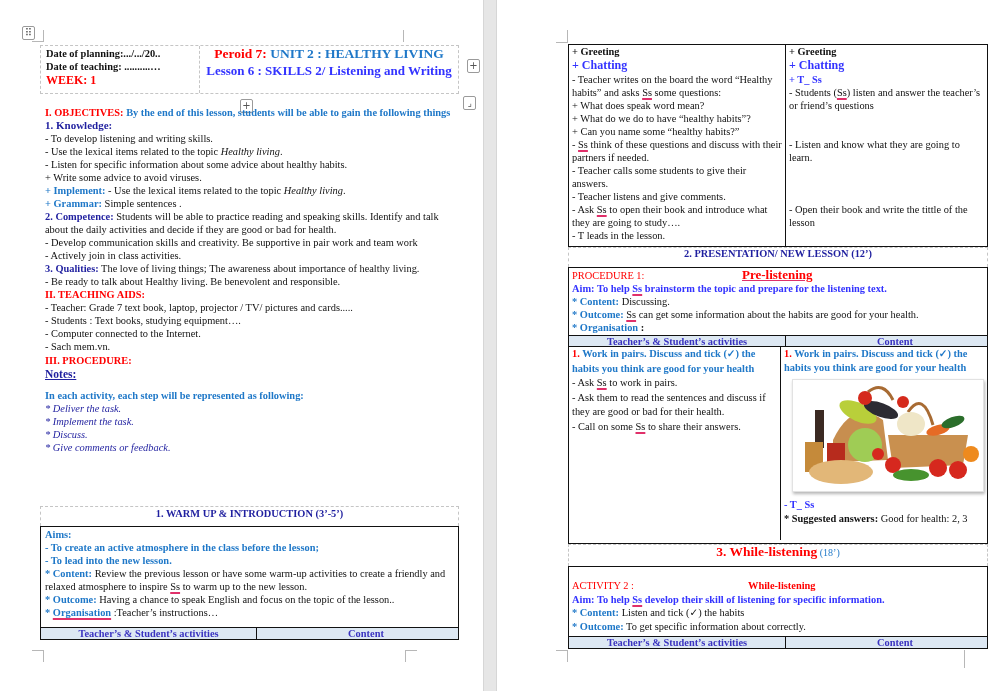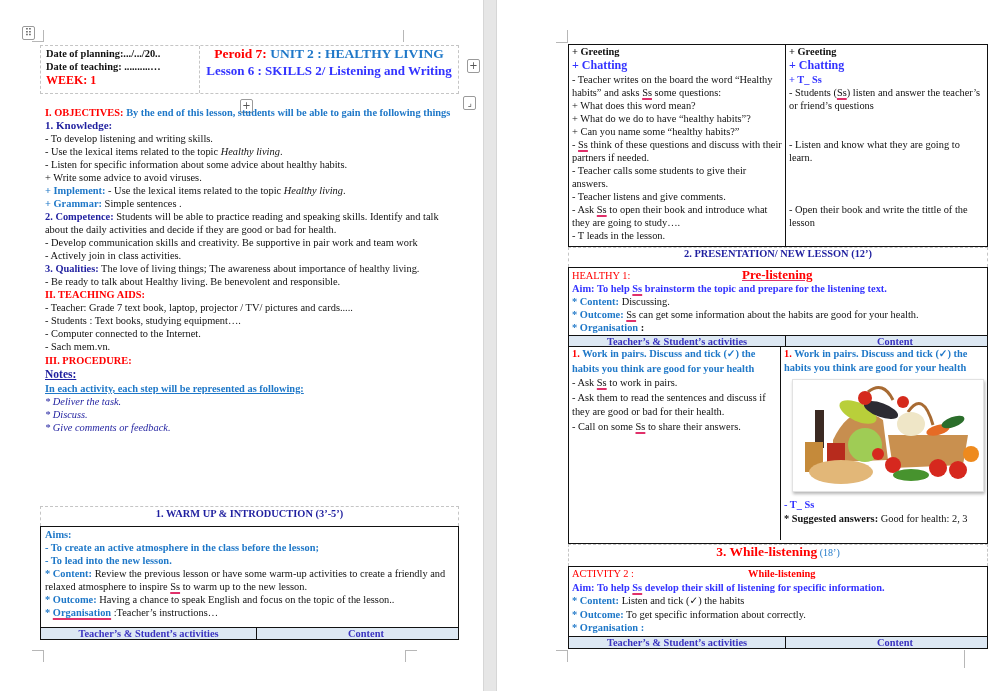--- a/index.html
+++ b/index.html
@@ -90,22 +90,23 @@
     <p>- Be ready to talk about Healthy living. Be  benevolent and responsible.</p>
 
     <p class="sec-head">II. TEACHING AIDS:</p>
     <p>- Teacher: Grade 7 text book, laptop, projector / TV/ pictures and cards.....</p>
     <p>- Students : Text books, studying equipment….</p>
     <p>- Computer connected to the Internet.</p>
     <p>- Sach mem.vn.</p>
 
     <p class="sec-head" style="margin-top:1px;">III. PROCEDURE:</p>
     <p style="margin-top:1px;"><span class="navy b" style="font-size:11.5px; text-decoration:underline;">Notes:</span></p>
-    <p class="blue b" style="margin-top:1px;text-decoration:underline;">In each activity, each step will be represented  as following:</p>
+    <p class="blue b" style="margin-top:8px;">In each activity, each step will be represented  as following:</p>
     <p class="navy i">* Deliver  the task.</p>
+    <p class="navy i">* Implement the task.</p>
     <p class="navy i">* Discuss.</p>
     <p class="navy i">* Give  comments or feedback.</p>
   </div>
 
   <div class="band navy" style="left:40px; top:506px; width:419px; height:20px; line-height:13px;">1. WARM UP &amp; INTRODUCTION (3’-5’)</div>
 
   <div class="boxed" style="left:40px; top:526px; width:419px; height:114px;">
     <div class="inner">
       <p class="blue b">Aims:</p>
       <p class="blue b">- To create an active atmosphere  in the class before the lesson;</p>
@@ -128,21 +129,21 @@
 
   <div class="corner" style="left:59px; top:650px; border-right-width:1px; border-top-width:1px;"></div>
   <div class="corner" style="left:467px; top:650px; border-left-width:1px; height:18px;"></div>
 
   <div class="boxed" style="left:71px; top:44px; width:420px; height:203px; border-bottom:1.5px solid #111;">
     <div class="two-col" style="height:100%;">
       <div class="c1" style="width:217px;">
         <p class="b">+ Greeting</p>
         <p class="royal b" style="font-size:12px; line-height:15px;">+  Chatting</p>
         <p><span>- Teacher writes on the board the word “Healthy habits” and asks </span><span class="sq">Ss</span><span> some questions:</span></p>
-        <p>+ What does this word mean?</p>
+        <p>+ What does speak word mean?</p>
         <p>+ What do we do to have “healthy habits”?</p>
         <p>+ Can you name some “healthy habits?”</p>
         <p>- <span class="sq">Ss</span><span> think of these questions and discuss with their partners  if needed.</span></p>
         <p>- Teacher calls some students to give their answers.</p>
         <p>- Teacher listens and give  comments.</p>
         <p><span>- Ask </span><span class="sq">Ss</span><span> to open their book and introduce what they are going to  study….</span></p>
         <p>- T leads in the lesson.</p>
       </div>
       <div class="c2" style="flex:1;">
         <p class="b">+ Greeting</p>
@@ -152,21 +153,21 @@
         <p style="margin-top:26px;">- Listen and know what they are going to learn.</p>
         <p style="margin-top:39px;">- Open their book and write the tittle of the lesson</p>
       </div>
     </div>
   </div>
 
   <div class="band navy" style="left:71px; top:247px; width:420px; height:20px; line-height:12px;">2. PRESENTATION/ NEW LESSON (12’)</div>
 
   <div class="boxed" style="left:71px; top:267px; width:420px; height:277px;">
     <div class="inner" style="padding:1px 3px;">
-      <p style="position:relative;"><span class="red">HEALTHY 1:</span><span class="red b" style="position:absolute; left:170px; top:-1px; font-size:13px; text-decoration:underline; text-decoration-color:#e0306a;">Pre-listening</span></p>
+      <p style="position:relative;"><span class="red">PROCEDURE 1:</span><span class="red b" style="position:absolute; left:170px; top:-1px; font-size:13px; text-decoration:underline; text-decoration-color:#e0306a;">Pre-listening</span></p>
       <p class="royal b"><span>Aim: To help </span><span class="sq">Ss</span><span> brainstorm the topic and prepare for the listening text.</span></p>
       <p><span class="blue b">* Content:</span><span> Discussing.</span></p>
       <p><span class="blue b">* Outcome:</span> <span class="sq">Ss</span><span> can get some information about the habits are good for your health.</span></p>
       <p><span class="blue b">* Organisation</span><span class="b"> :</span></p>
     </div>
     <div class="th-row" style="border-bottom:1.5px solid #111;">
       <div class="c1" style="width:217px;">Teacher’s &amp; Student’s activities</div>
       <div style="flex:1;">Content</div>
     </div>
     <div class="two-col" style="height:193px;">
@@ -210,21 +211,21 @@
       </div>
     </div>
   </div>
 
   <div class="band" style="left:71px; top:544px; width:420px; height:22px; line-height:14px;font-family:Liberation Serif, serif;">
     <span class="red b" style="font-size:13.5px;">3. While-listening</span><span class="blue" style="font-weight:normal; font-size:10px;"> (18’)</span>
   </div>
 
   <div class="boxed" style="left:71px; top:566px; width:420px; height:83px;">
     <div class="inner" style="padding:0 3px; line-height:13.6px;">
-      <p style="position:relative;"><span class="red">ACTIVITY 2 :</span><span class="red b" style="position:absolute; left:176px; top:0;">While-listening</span></p>
+      <p style="position:relative;margin-top:12px;"><span class="red">ACTIVITY 2 :</span><span class="red b" style="position:absolute; left:176px; top:0;">While-listening</span></p>
       <p class="royal b"><span>Aim: To help </span><span class="sq">Ss</span><span> develop their skill of listening for specific information.</span></p>
       <p><span class="blue b">* Content:</span><span> Listen and tick (✓) the habits</span></p>
       <p><span class="blue b">* Outcome:</span><span> To get  specific information about correctly.</span></p>
       <p class="blue b">* Organisation :</p>
     </div>
     <div class="th-row" style="position:absolute; left:0; right:0; bottom:0;">
       <div class="c1" style="width:217px;">Teacher’s &amp; Student’s activities</div>
       <div style="flex:1;">Content</div>
     </div>
   </div>

